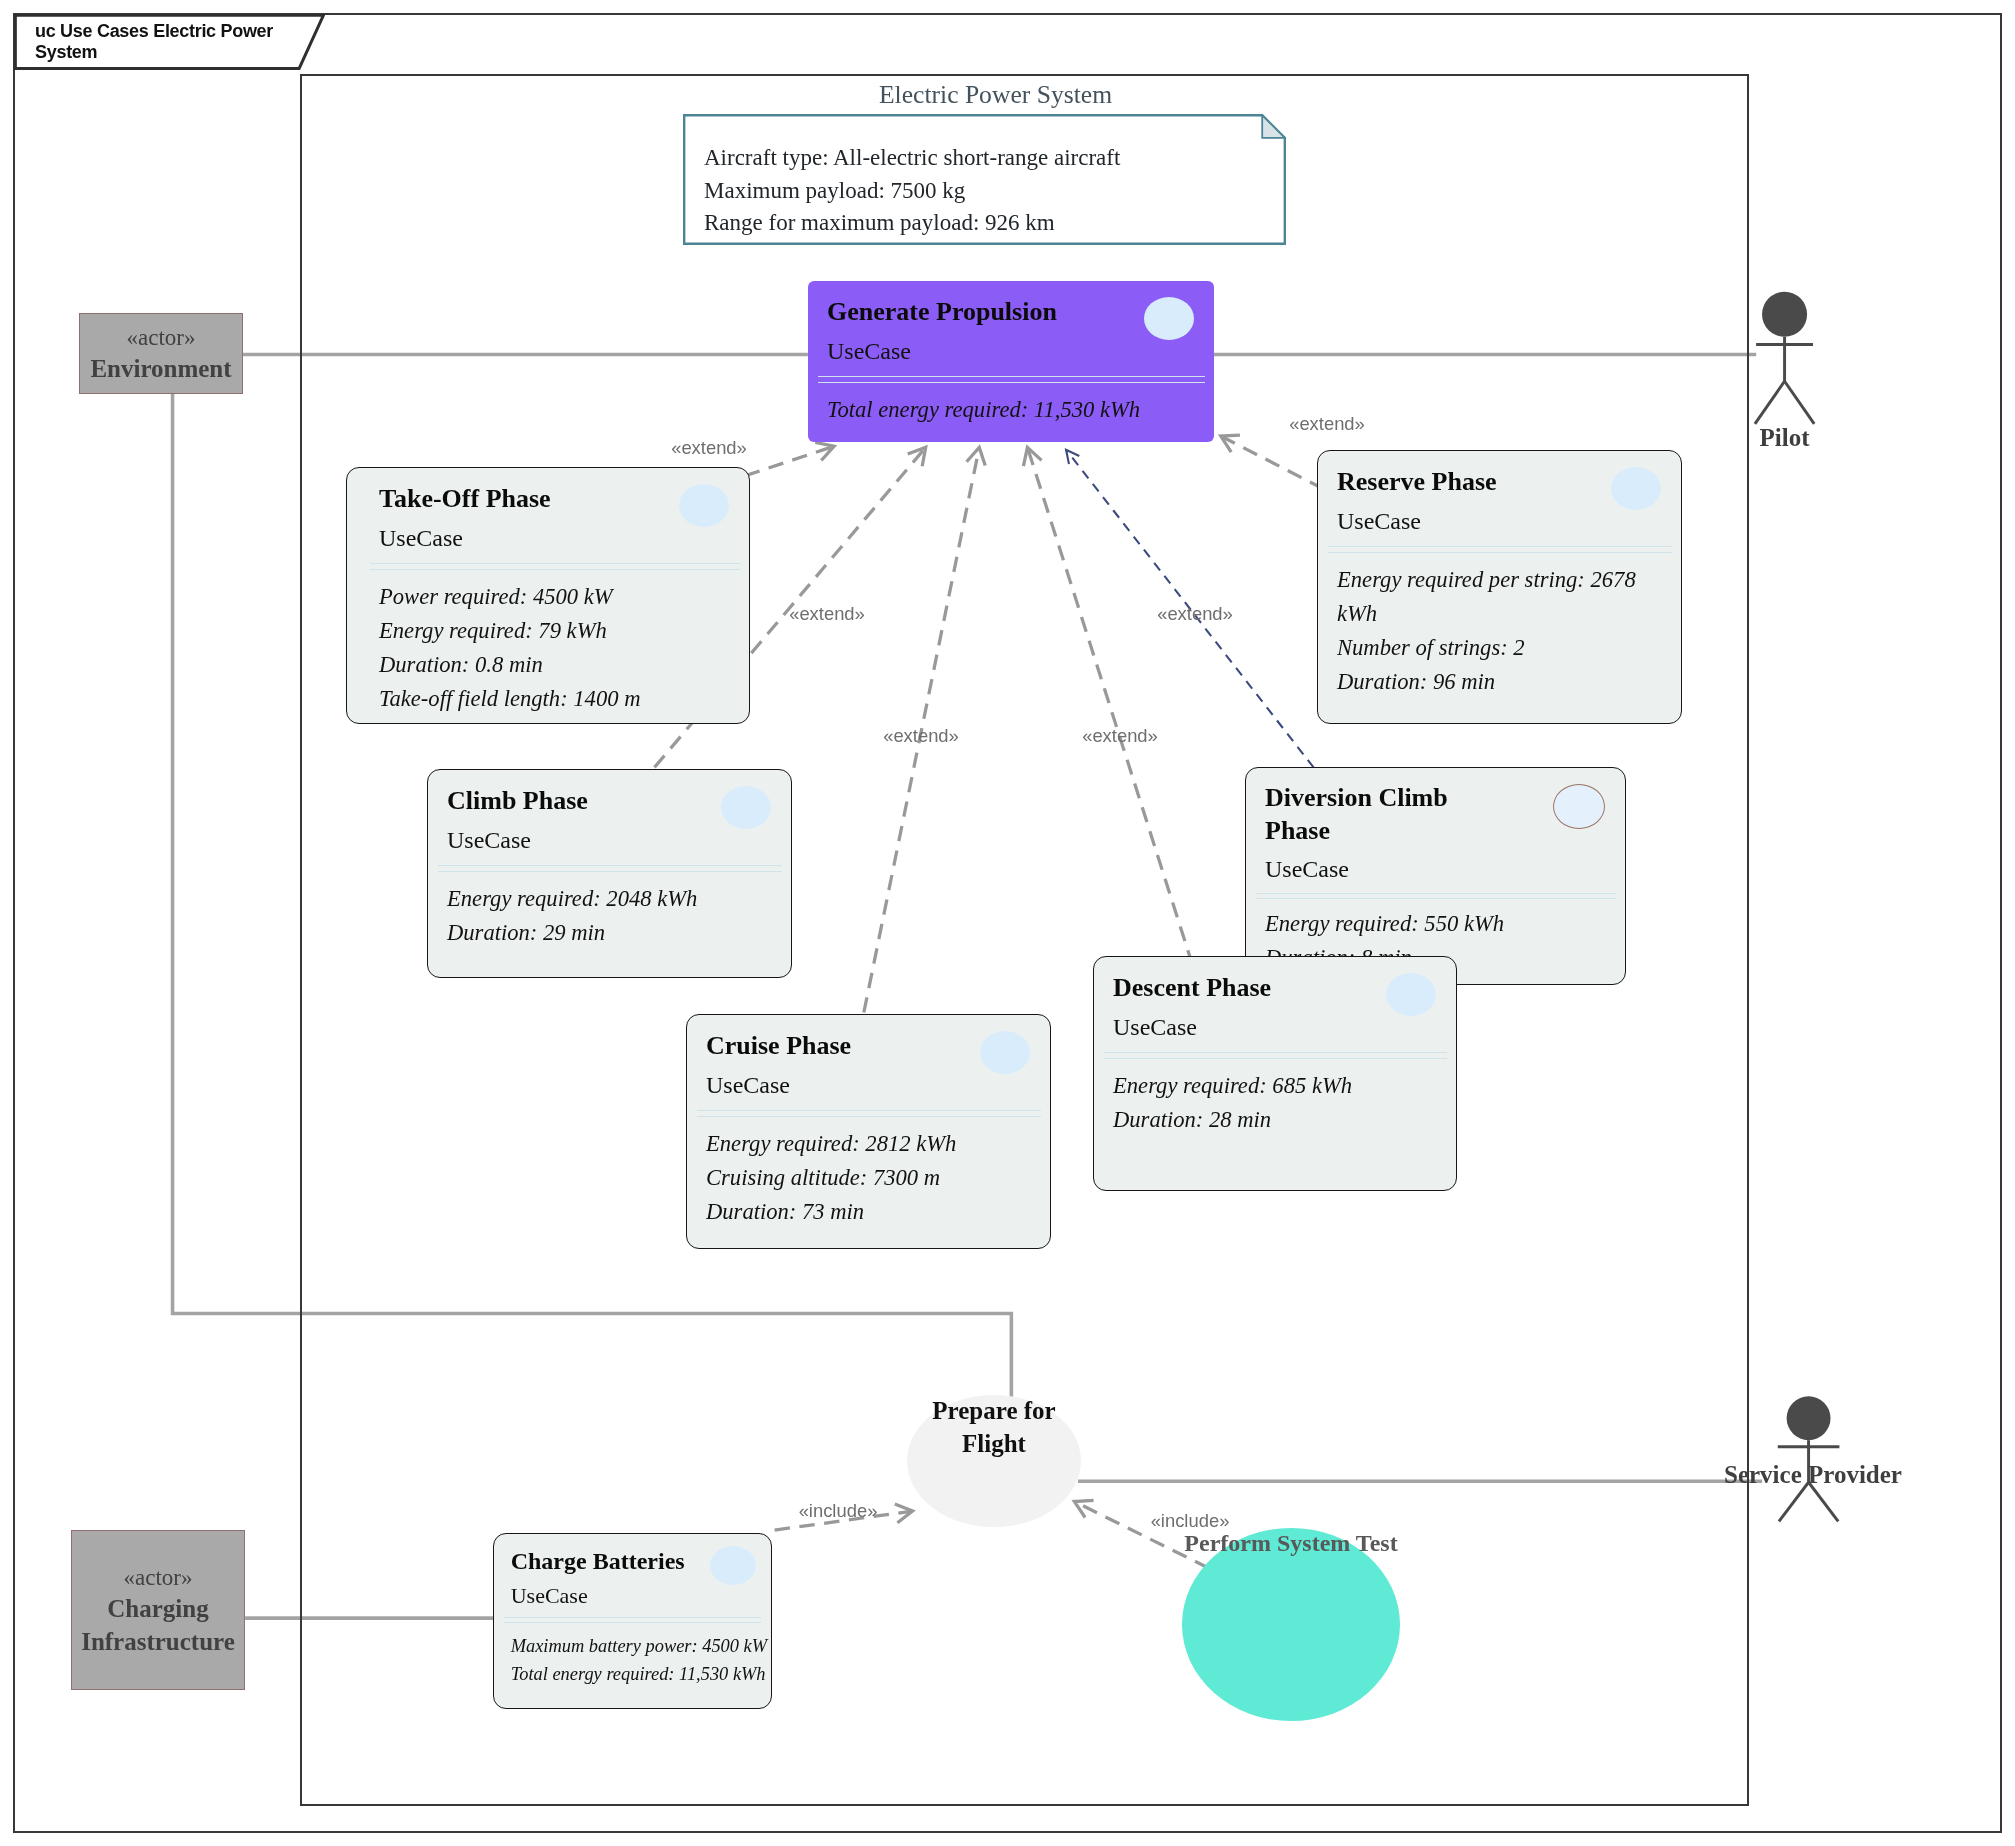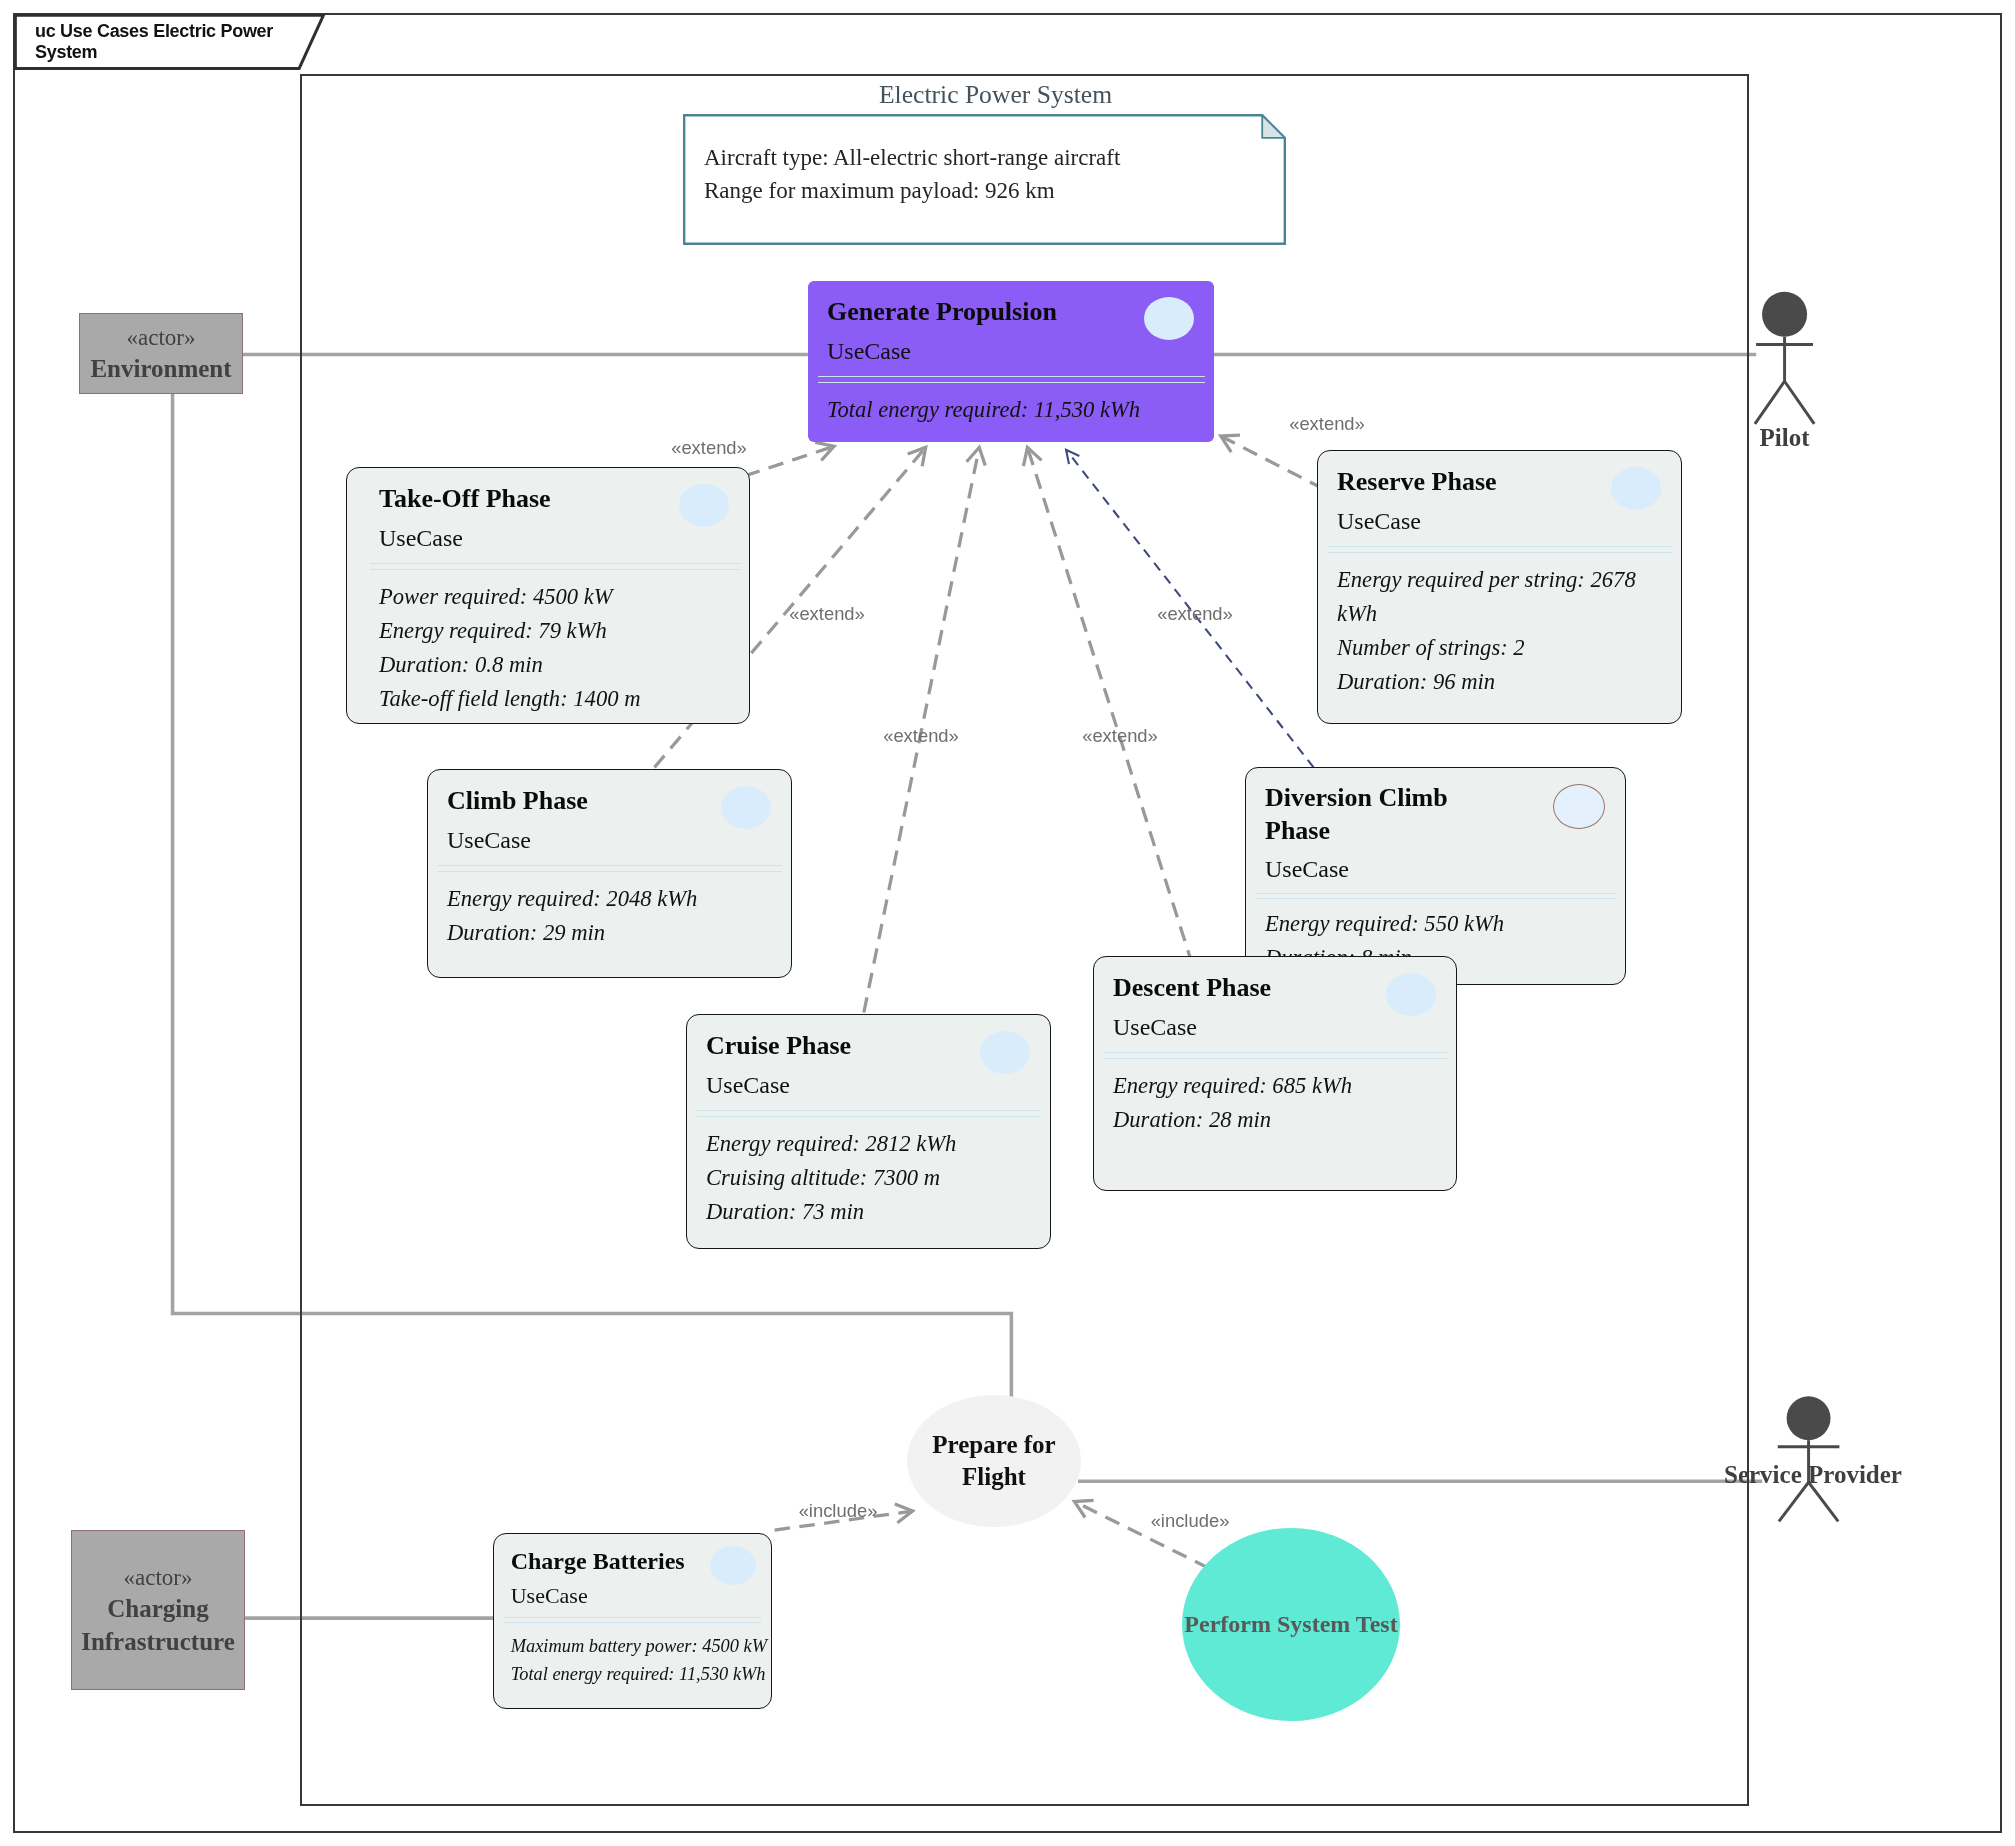--- a/index.html
+++ b/index.html
@@ -27,21 +27,21 @@
   .uc .icon{position:absolute;top:15.5px;right:20px;width:50px;height:43px;border-radius:50%;background:#d9ecfc;z-index:1;}
   .uc.flat{border:none;background:#8b5cf6;border-radius:6px;}
   .uc.small{padding:12px 16.7px;}
   .uc.small .t{font-size:24px;}
   .uc.small .st{font-size:22px;margin-top:4.8px;}
   .uc.small .a{font-size:18.4px;line-height:1.55;white-space:nowrap;}
   .uc .t.narrow{max-width:250px;}
   .uc .icon.outlined{border:1.8px solid #9b7365;background:#e4f1fd;}
 
   
-  .oval{border-radius:50%;display:flex;align-items:center;justify-content:center;text-align:center;
+  .oval{border-radius:50%;display:flex;justify-content:center;text-align:center;
         font-weight:bold;font-size:25px;line-height:1.3;color:#101010;background:#f2f2f2;}
   .oval.ghost{background:#5eead4;color:#595959;font-size:24px;}
 
   
   .actorbox{background:#a9a9a9;border:1.8px solid #8f6f6f;text-align:center;color:#414141;
             display:flex;flex-direction:column;justify-content:center;}
   .actorbox .stereo{font-size:23px;line-height:1.35;}
   .actorbox .nm{font-weight:bold;font-size:25px;line-height:1.3;}
   .actor-label{font-weight:bold;font-size:25px;color:#3f3f3f;text-align:center;}
 
@@ -90,20 +90,21 @@
   </svg>
   <div class="abs tab-label node">uc Use Cases Electric Power System</div>
   <div class="abs sys-title node">Electric Power System</div>
 
   <svg class="abs node" style="left:683px;top:114px;width:603px;height:131px;" viewBox="0 0 1014 220">
     <polygon points="2,2 974,2 1012,40 1012,218 2,218" fill="#ffffff" stroke="#4a8495" stroke-width="4"></polygon>
     <polygon points="974,2 974,40 1012,40" fill="#d9e3e7" stroke="#4a8495" stroke-width="3"></polygon>
   </svg>
   <div class="abs note-text node">
     <div>Aircraft type: All-electric short-range aircraft</div>
+    <div>Maximum payload: 7500 kg</div>
     <div>Range for maximum payload: 926 km</div>
   </div>
 
   <div class="abs uc flat node" style="left:808px;top:281px;width:406px;height:161px;">
     <span class="icon"></span>
     <div class="t">Generate Propulsion</div>
     <div class="st">UseCase</div>
     <div class="sep"></div>
     <div class="a">Total energy required: 11,530 kWh</div>
   </div>

